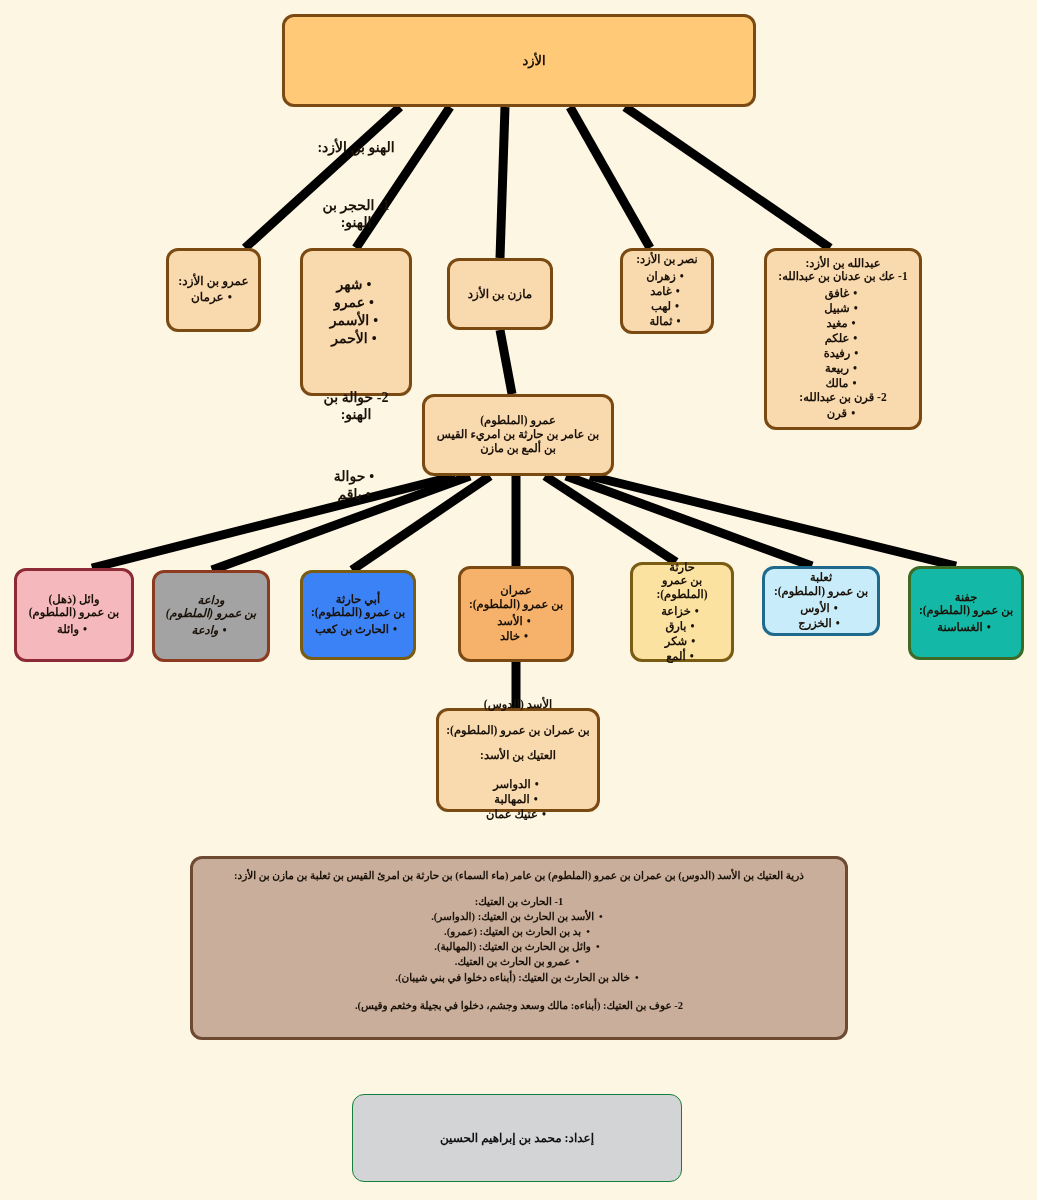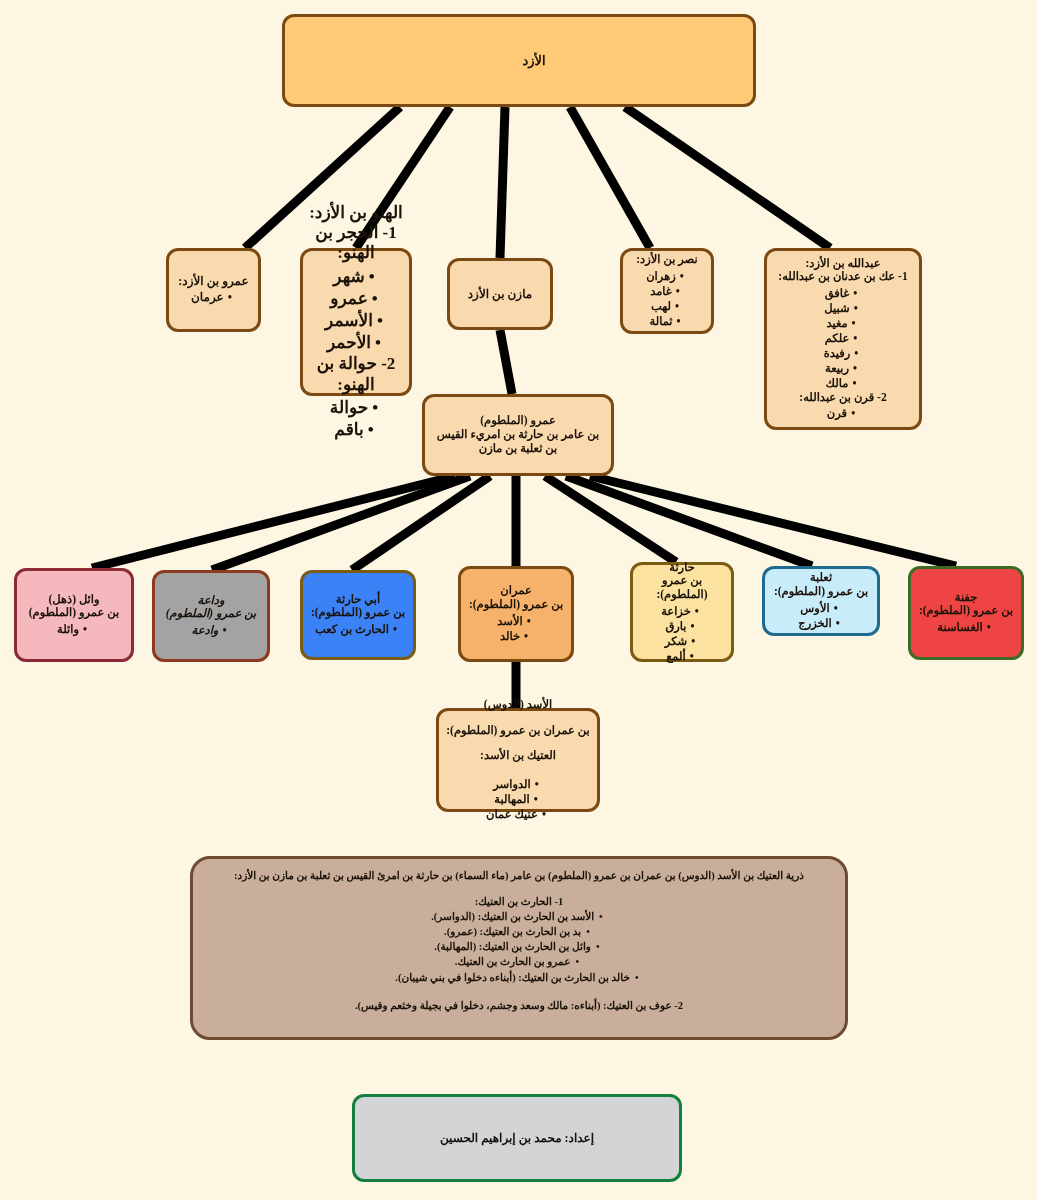--- a/index.html
+++ b/index.html
@@ -20,51 +20,51 @@
     padding:5px 6px;z-index:3;
   }
   .node .ttl{line-height:1.18;}
   .node ul{list-style:none;margin:2px 0 0 0;padding:0;width:100%;}
   .node ul li{line-height:1.3;white-space:nowrap;}
   .node ul li::before{content:"\2022";margin-inline-start:4px;margin-inline-end:4px;}
   .sub{line-height:1.2;}
 
   #root{left:282px;top:14px;width:474px;height:93px;background:#ffc977;border-color:#7b4a12;font-size:13px;padding-left:36px;}
   #amr-azd{left:166px;top:248px;width:95px;height:84px;font-size:12px;}
-  #hinw{left:300px;top:248px;width:112px;height:148px;font-size:17px;}
+  #hinw{left:300px;top:248px;width:112px;height:148px;font-size:14px;gap:42px;}
   #mazin{left:447px;top:258px;width:106px;height:72px;font-size:12px;}
   #nasr{left:620px;top:248px;width:94px;height:86px;font-size:11.5px;}
   #abdullah{left:764px;top:248px;width:158px;height:182px;font-size:11.5px;}
   #maltoum{left:422px;top:394px;width:192px;height:82px;background:#f9d9ae;font-size:11.5px;}
 
   #wail{left:14px;top:568px;width:120px;height:94px;background:#f4b8bd;border-color:#8c2b35;font-size:11.5px;}
   #wadia{left:152px;top:570px;width:118px;height:92px;background:#a3a3a3;border-color:#8c3a20;font-size:11.5px;font-style:italic;}
   #abiharitha{left:300px;top:570px;width:116px;height:90px;background:#3b82f6;border-color:#7a5c12;font-size:11.5px;}
   #imran{left:458px;top:566px;width:116px;height:96px;background:#f6b26b;border-color:#7b4a12;font-size:11.5px;}
   #haritha{left:630px;top:562px;width:104px;height:100px;background:#fbe2a0;border-color:#7a5c12;font-size:11.5px;}
   #thalaba{left:762px;top:566px;width:118px;height:70px;background:#c9ecfa;border-color:#1f6a8c;font-size:11.5px;}
-  #jafna{left:908px;top:566px;width:116px;height:94px;background:#ef4444;border-color:#3d6b26;font-size:11.5px;}
+  #jafna{left:908px;top:566px;width:116px;height:94px;background:#14b8a6;border-color:#3d6b26;font-size:11.5px;}
 
   #asad{left:436px;top:708px;width:164px;height:104px;font-size:11.5px;gap:12px;}
 
   #panel{
     position:absolute;left:190px;top:856px;width:658px;height:184px;
-    box-sizing:border-box;background:#c9ae9b;border:3px solid #6d4a32;border-radius:20px;
+    box-sizing:border-box;background:#c9ae9b;border:3px solid #6d4a32;border-radius:12px;
     color:#1a1209;font-weight:bold;font-size:10.5px;padding:10px 14px;z-index:3;
   }
   #panel .head{text-align:center;line-height:1.3;}
   #panel .sec{margin-top:12px;text-align:center;}
   #panel ul{list-style:none;margin:2px 0 0 0;padding:0;}
   #panel li{line-height:1.45;text-align:center;}
   #panel li::before{content:"\2022";margin-inline-start:4px;margin-inline-end:5px;}
   #panel .sec2{margin-top:14px;text-align:center;}
 
   #footer{
     position:absolute;left:352px;top:1094px;width:330px;height:88px;
-    box-sizing:border-box;background:#d2d4d6;border:3px solid #15803d;border-radius:12px;
+    box-sizing:border-box;background:#d2d4d6;border:1px solid #15803d;border-radius:12px;
     display:flex;align-items:center;justify-content:center;
     font-weight:bold;font-size:12px;color:#111;z-index:3;
   }
 </style>
 </head>
 <body>
 
 <div id="canvas">
 
   <svg id="edges" viewBox="0 0 1037 1200">
@@ -143,21 +143,21 @@
     </ul>
     <div class="sub">2- قرن بن عبدالله:</div>
     <ul>
       <li>قرن</li>
     </ul>
   </div>
 
   <div class="node" id="maltoum">
     <div class="ttl">عمرو (الملطوم)</div>
     <div class="sub">بن عامر بن حارثة بن امريء القيس</div>
-    <div class="sub">بن ثعلبة بن مازن</div>
+    <div class="sub">بن ألمع بن مازن</div>
   </div>
 
   <div class="node" id="wail">
     <div class="ttl">وائل (ذهل)</div>
     <div class="sub">بن عمرو (الملطوم)</div>
     <ul>
       <li>وائلة</li>
     </ul>
   </div>
 

